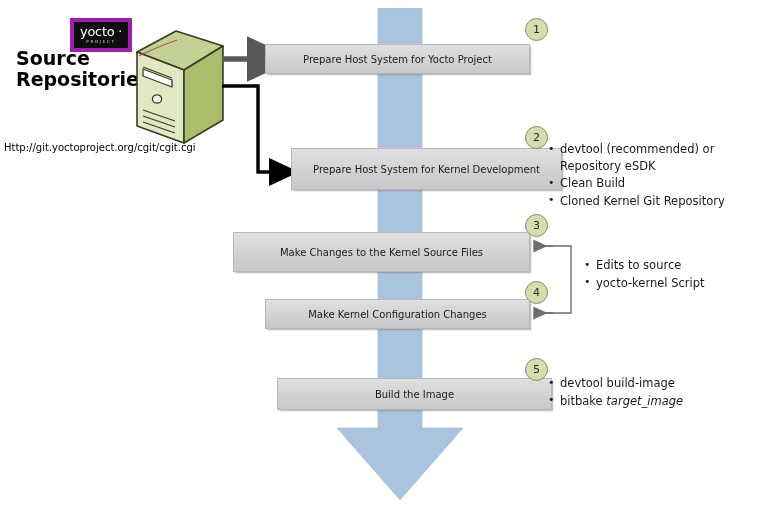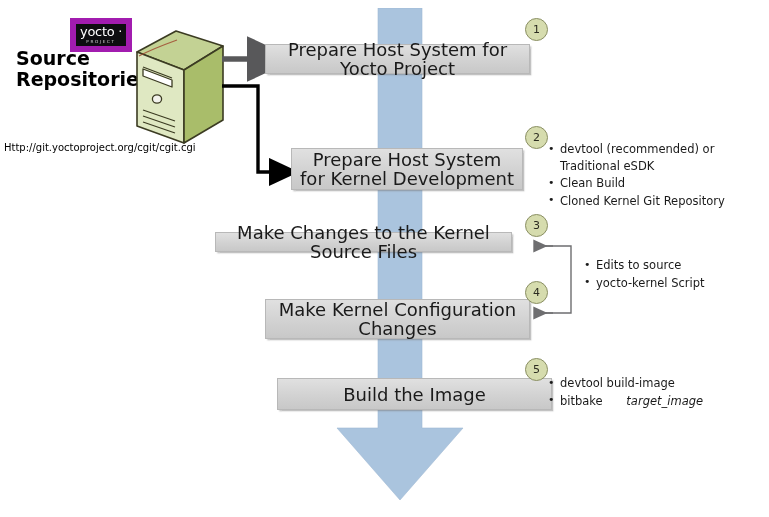--- a/index.html
+++ b/index.html
@@ -17,21 +17,21 @@
     background: #ffffff;
     overflow: hidden;
   }
   .abs { position: absolute; }
 
   
   #yocto-logo {
     left: 70px; top: 18px;
     width: 62px; height: 34px;
     background: #0d0d10;
-    border: 6px solid #a21caf;
+    border: 4px solid #a21caf;
     box-sizing: border-box;
     display: flex;
     flex-direction: column;
     align-items: center;
     justify-content: center;
   }
   #yocto-logo .yl-main {
     color: #ffffff;
     font-size: 13px;
     line-height: 13px;
@@ -73,28 +73,28 @@
   .proc-box {
     background: linear-gradient(to bottom, #e0e0e0 0%, #d2d2d2 55%, #c8c8c8 100%);
     border: 1px solid #b8b8b8;
     box-sizing: border-box;
     box-shadow: 1.5px 1.5px 1.5px rgba(120,120,120,0.45);
     display: flex;
     align-items: center;
     justify-content: center;
     text-align: center;
     color: #1a1a1a;
-    font-size: 18px;
+    font-size: 10px;
     line-height: 19px;
     padding: 0 8px;
   }
   #box-1 { left: 265px; top: 44px;  width: 265px; height: 30px; }
-  #box-2 { left: 291px; top: 148px; width: 232px; height: 42px; }
-  #box-3 { left: 215px; top: 232px; width: 297px; height: 20px; }
-  #box-4 { left: 265px; top: 299px; width: 265px; height: 40px; }
+  #box-2 { left: 291px; top: 148px; width: 271px; height: 42px; }
+  #box-3 { left: 233px; top: 232px; width: 297px; height: 40px; }
+  #box-4 { left: 265px; top: 299px; width: 265px; height: 30px; }
   #box-5 { left: 277px; top: 378px; width: 275px; height: 32px; }
 
   
   .step-circle {
     width: 23px; height: 23px;
     border-radius: 50%;
     background: #d6dcae;
     border: 1.4px solid #8a8f63;
     box-sizing: border-box;
     display: flex;
@@ -123,21 +123,21 @@
     padding-left: 12px;
     margin-bottom: 1px;
   }
   .bullet-list li:before {
     content: "\2022";
     position: absolute;
     left: 0;
     top: -0.5px;
     font-size: 11px;
   }
-  .bullet-list li i { font-style: italic; margin-left: 20px; }
+  .bullet-list li i { font-style: italic; }
   #bullets-1 { left: 548px; top: 41px;  width: 215px; }
   #bullets-2 { left: 548px; top: 141px; width: 215px; }
   #bullets-34 { left: 584px; top: 257px; width: 180px; }
   #bullets-5 { left: 548px; top: 375px; width: 215px; }
 
   
   #connectors { left: 0; top: 0; width: 769px; height: 517px; pointer-events: none; }
 </style>
 </head>
 <body>
@@ -208,21 +208,21 @@
   <div id="box-4" class="abs proc-box">Make Kernel Configuration Changes</div>
   <div id="box-5" class="abs proc-box">Build the Image</div>
 
   <div id="circle-1" class="abs step-circle">1</div>
   <div id="circle-2" class="abs step-circle">2</div>
   <div id="circle-3" class="abs step-circle">3</div>
   <div id="circle-4" class="abs step-circle">4</div>
   <div id="circle-5" class="abs step-circle">5</div>
 
   <ul id="bullets-2" class="abs bullet-list">
-      <li>devtool (recommended) or Traditional eSDK</li>
+      <li>devtool (recommended) or Repository eSDK</li>
       <li>Clean Build</li>
       <li>Cloned Kernel Git Repository</li>
     </ul>
   <ul id="bullets-34" class="abs bullet-list">
       <li>Edits to source</li>
       <li>yocto-kernel Script</li>
     </ul>
   <ul id="bullets-5" class="abs bullet-list">
       <li>devtool build-image</li>
       <li>bitbake <i>target_image</i></li>

